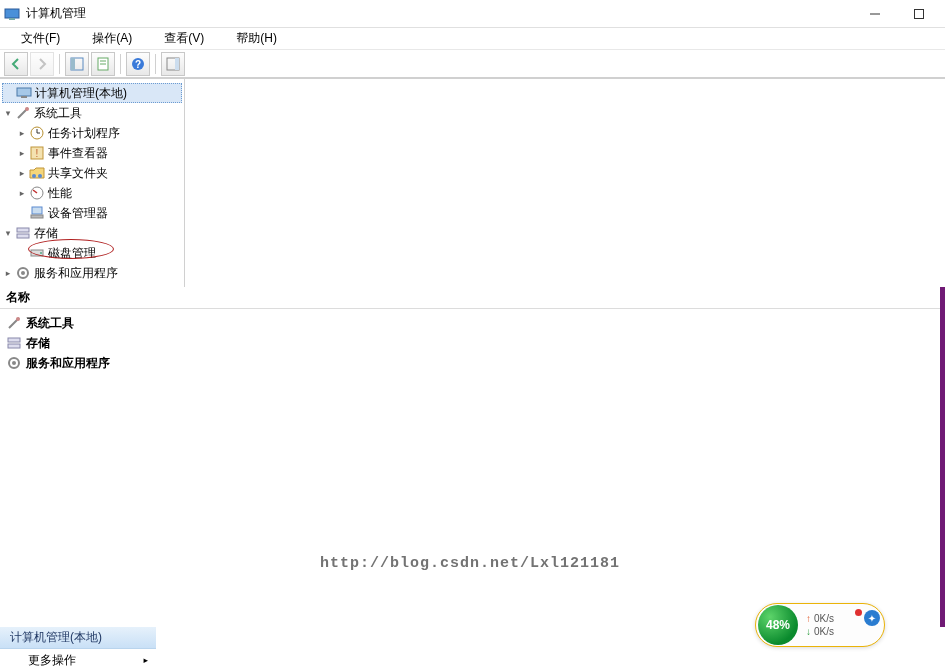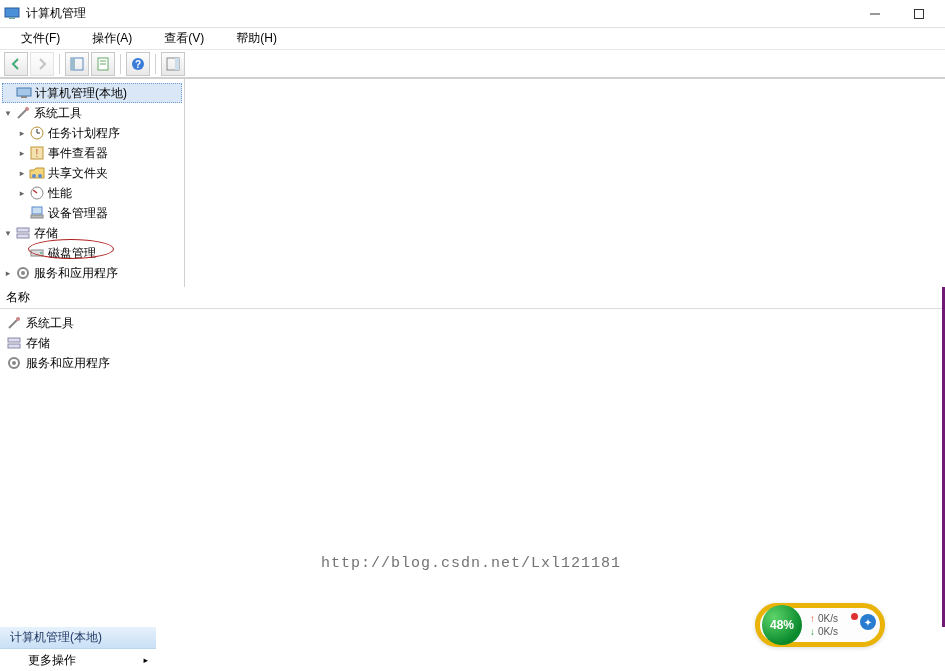--- a/index.html
+++ b/index.html
@@ -15,21 +15,21 @@
     position: relative;
   }
   .titlebar {
     height: 28px;
     display: flex;
     align-items: center;
     justify-content: space-between;
     padding: 0 4px;
     border-bottom: 1px solid #e0e0e0;
   }
-  .titlebar-left { display: flex; gap: 6px; }
+  .titlebar-left { display: flex; align-items: center; gap: 6px; }
   .titlebar-icon { width: 16px; height: 16px; display:flex; align-items:center; justify-content:center; }
   .titlebar-title { font-size: 12px; }
   .win-controls { display: flex; gap: 0; }
   .win-btn { width: 44px; height: 26px; display:flex; align-items:center; justify-content:center; font-size:11px; cursor:default; }
   .menubar {
     height: 22px;
     display: flex;
     align-items: center;
     gap: 20px;
     padding: 0 15px;
@@ -60,22 +60,23 @@
   }
   .pane-left {
     width: 185px;
     border-right: 1px solid #d0d0d0;
     overflow: auto;
     padding: 2px 0;
     position: relative;
   }
   .pane-center {
     flex: 1;
-    border-right: 3px solid #701a75;
+    border-right: 5px solid #701a75;
     position: relative;
+    font-weight: bold;
   }
   .pane-right {
     width: 156px;
   }
   .col-header {
     height: 22px;
     background: #fff;
     border-bottom: 1px solid #dcdcdc;
     display: flex;
     align-items: center;
@@ -141,21 +142,21 @@
     width: 86px; height: 20px;
     left: 28px; top: 160px;
     pointer-events:none;
   }
   .floater {
     position:absolute;
     right: 60px;
     bottom: 24px;
     width: 130px; height: 44px;
     background:#fdfdfd;
-    border:5px solid #eab308;
+    border:1px solid #eab308;
     border-radius: 22px;
     display:flex; align-items:center;
     box-shadow: 0 1px 4px rgba(0,0,0,.15);
     font-size:10px;
   }
   .floater-ball {
     width:40px; height:40px;
     border-radius:50%;
     background: radial-gradient(circle at 30% 30%, #5dd46a, #0a8a2d 70%);
     color:#fff;

